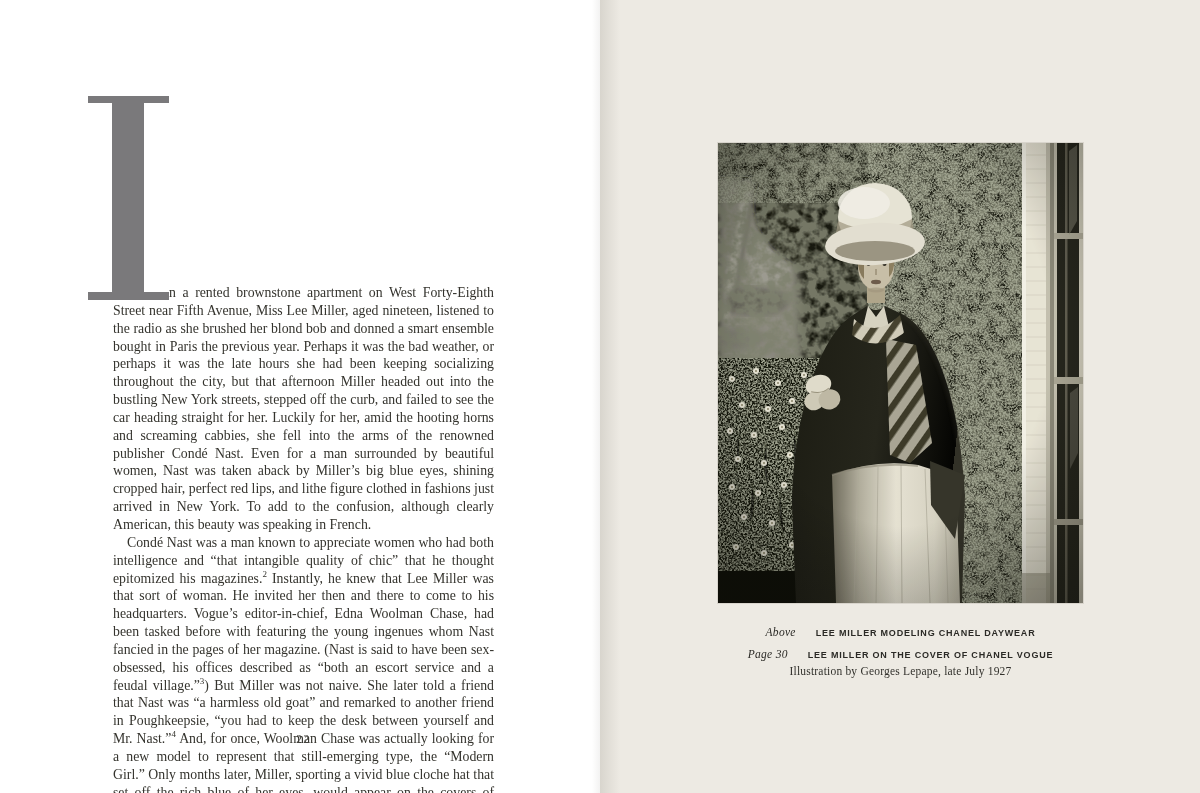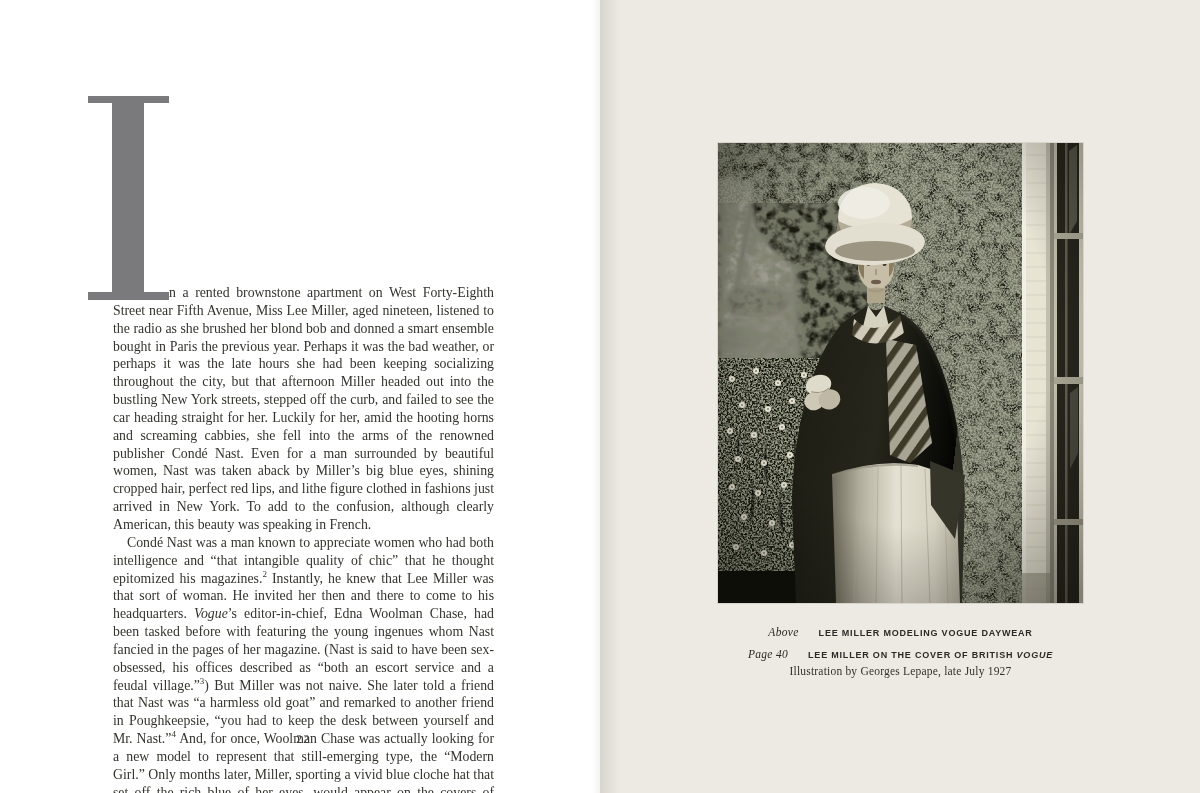--- a/index.html
+++ b/index.html
@@ -20,21 +20,21 @@
   .dropcap .bar.top{top:0;}
   .dropcap .bar.bottom{bottom:0;height:8px;}
   .dropcap .stem{position:absolute;left:24px;top:4px;bottom:4px;width:32px;background:#7a797b;}
   .visually-hidden{position:absolute;width:1px;height:1px;overflow:hidden;clip:rect(0 0 0 0);white-space:nowrap;}
 
   .body-text{position:absolute;left:113px;top:284px;width:381px;
        font-size:13.8px;line-height:17.85px;color:#34332d;text-align:justify;}
   .para{margin:0;}
   .para.first{text-indent:56px;}
   .para.second{text-indent:14px;}
-  .s-i{font-style:italic;}
+  .s-i{}
   .s-sup{font-size:9px;line-height:0;vertical-align:super;letter-spacing:0;}
 
   .folio{position:absolute;left:113px;top:733px;width:381px;text-align:center;
        font-size:11.5px;letter-spacing:1.5px;color:#45443f;}
 
   
   .photo{position:absolute;left:118px;top:143px;width:365px;height:460px;margin:0;
        box-shadow:0 0 0 1px rgba(120,115,100,0.18);}
   .photo svg{display:block;width:100%;height:100%;}
 
@@ -301,24 +301,24 @@
         </g>
 
         <rect x="0" y="0" width="365" height="460" fill="url(#vignette)"></rect>
         <rect x="0" y="0" width="365" height="460" fill="#6b5c3a" opacity="0.05"></rect>
       </svg>
     </figure>
 
     <div class="captions">
       <div class="cap-group">
         <div class="cap-title">
-          <span class="cap-label">Above</span><span class="cap-heading"><span>LEE MILLER MODELING VOGUE DAYWEAR</span></span>
+          <span class="cap-label">Above</span><span class="cap-heading"><span>LEE MILLER MODELING CHANEL DAYWEAR</span></span>
         </div>
       </div>
       <div class="cap-group">
         <div class="cap-title">
-          <span class="cap-label">Page 40</span><span class="cap-heading"><span>LEE MILLER ON THE COVER OF BRITISH </span><span class="s-i">VOGUE</span></span>
+          <span class="cap-label">Page 30</span><span class="cap-heading"><span>LEE MILLER ON THE COVER OF CHANEL </span><span class="s-i">VOGUE</span></span>
         </div>
         <div class="cap-credit"><span>Illustration by Georges Lepape, late July 1927</span></div>
       </div>
     </div>
   </section>
 </div>
 
 </body></html>

